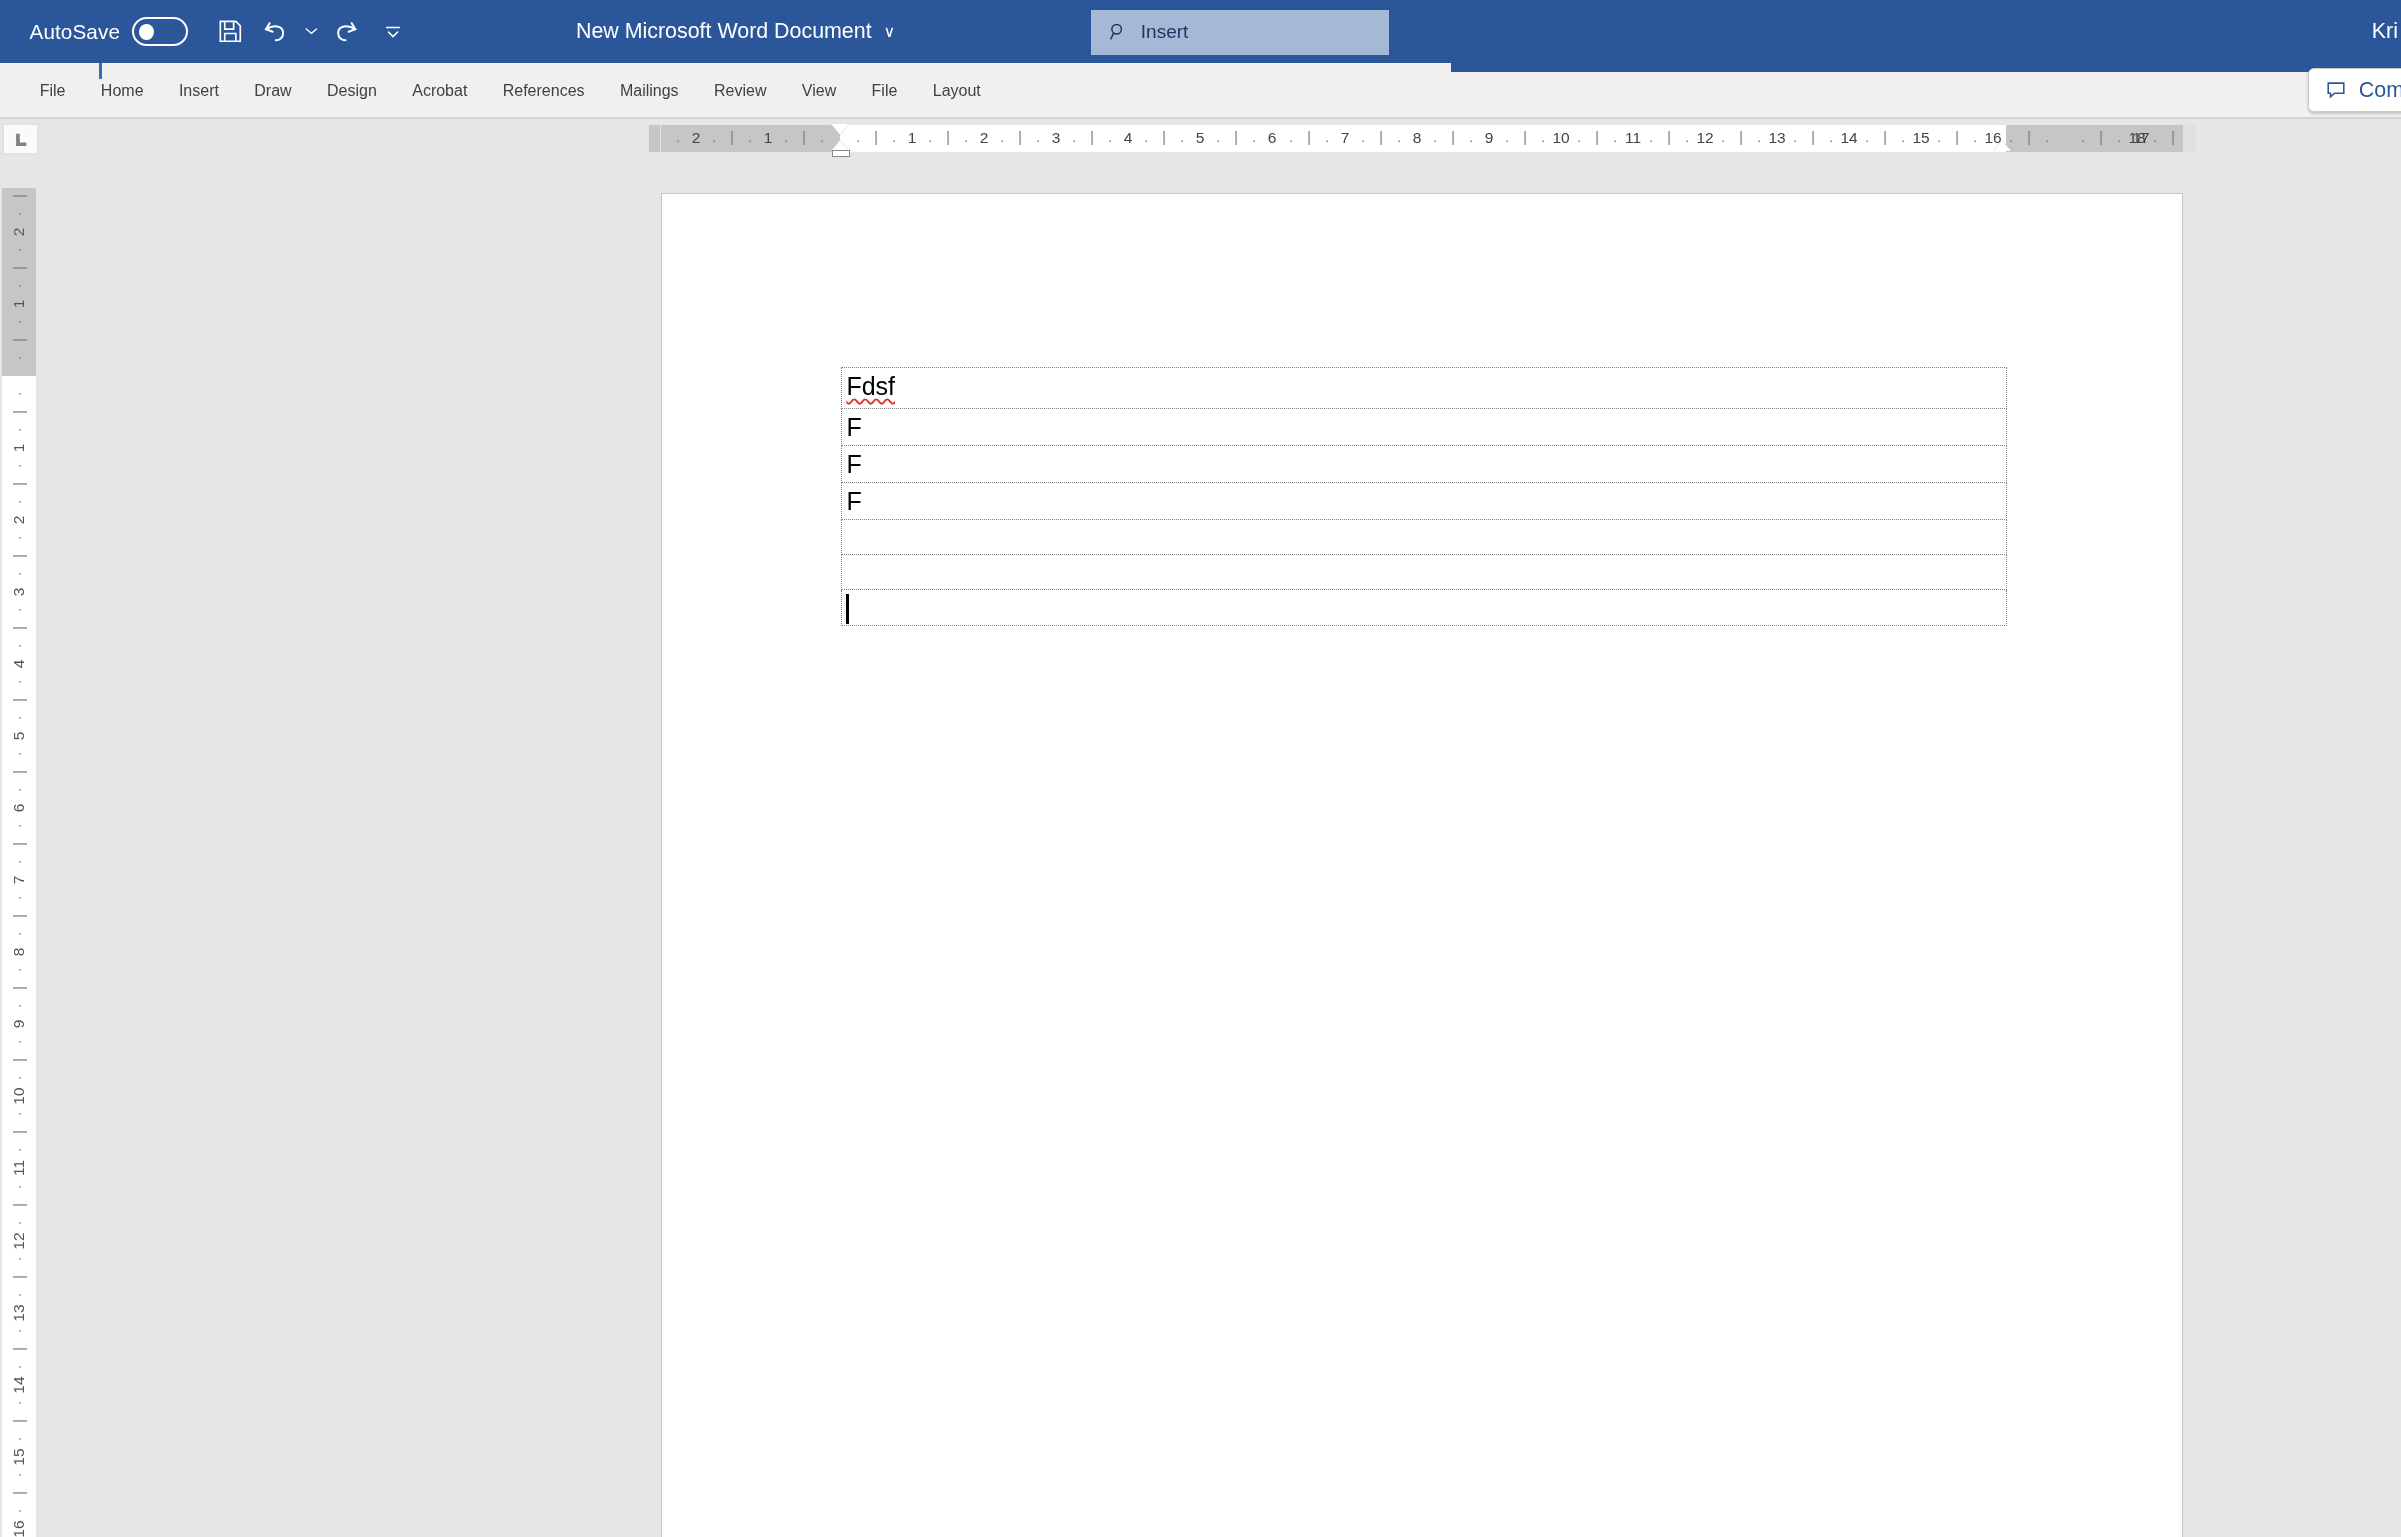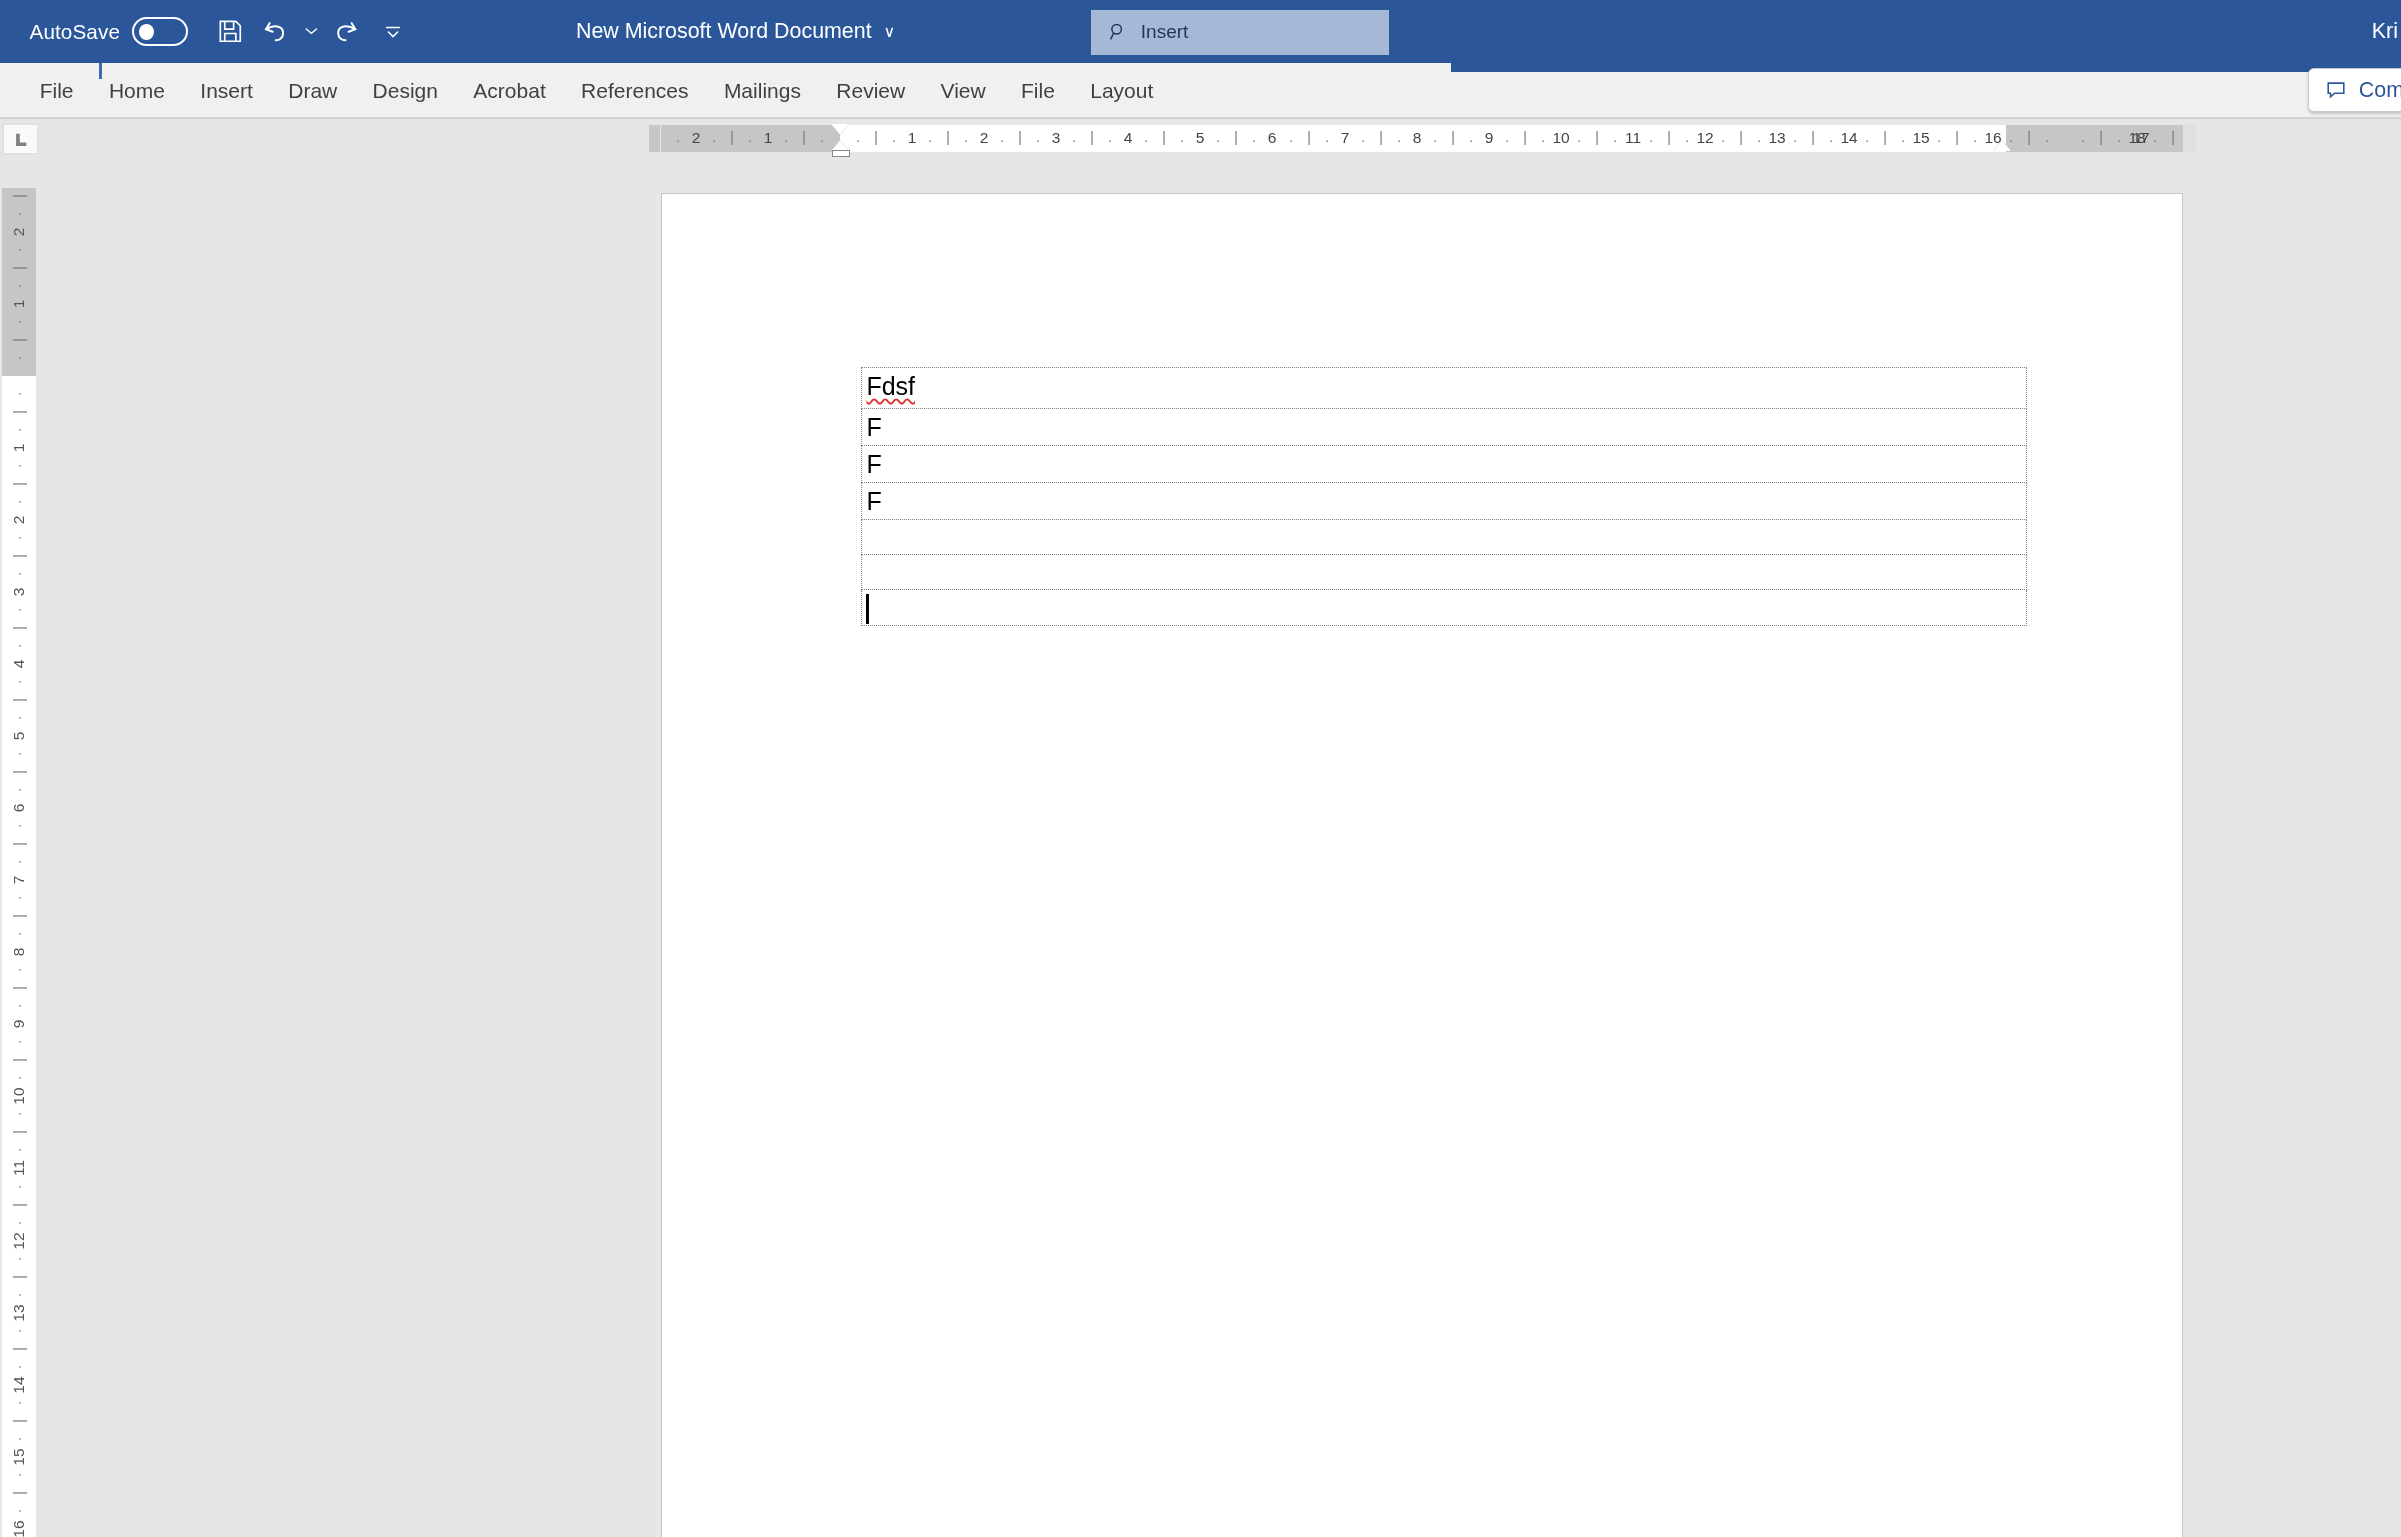--- a/index.html
+++ b/index.html
@@ -65,21 +65,21 @@
   }
   .ribbon-blue-notch {
     position: absolute; left: 1451px; top: 63px; width: 951px; height: 8.9px;
     background: #2b579a;
   }
   .tabstrip {
     position: absolute; left: 0; top: 63px; height: 55px; display: flex; align-items: center;
     padding-left: 22px; gap: 0;
   }
   .tab {
-    font-size: 21px; color: #414141; padding: 0 17.7px; height: 55px; display: flex;
+    font-size: 16px; color: #414141; padding: 0 17.7px; height: 55px; display: flex;
     align-items: center; white-space: nowrap;
   }
   .hometick {
     position: absolute; left: 99px; top: 63px; width: 3px; height: 16px; background: #3a6bb5;
   }
   .ribbon-bottom-line {
     position: absolute; left: 0; top: 117px; width: 2401px; height: 2.2px; background: #d2d2d2;
   }
 
   .comments-btn {
@@ -154,21 +154,20 @@
   
   .page {
     position: absolute; left: 661px; top: 193px; width: 1522px; height: 1345px;
     background: #ffffff; border: 0.7px solid #c8c8c8; border-bottom: none;
   }
 
   
   .doctable {
     position: absolute; left: 840px; top: 366px; width: 1166px;
     border-collapse: collapse;
-    margin-left: 20px;
   }
   .doctable td {
     border: 1.5px dotted #808080;
     padding: 4.4px 4.4px 0 4.4px;
     vertical-align: top;
     font-size: 25px;
     color: #000000;
     font-family: "Liberation Sans", sans-serif;
     line-height: 1.15;
   }

